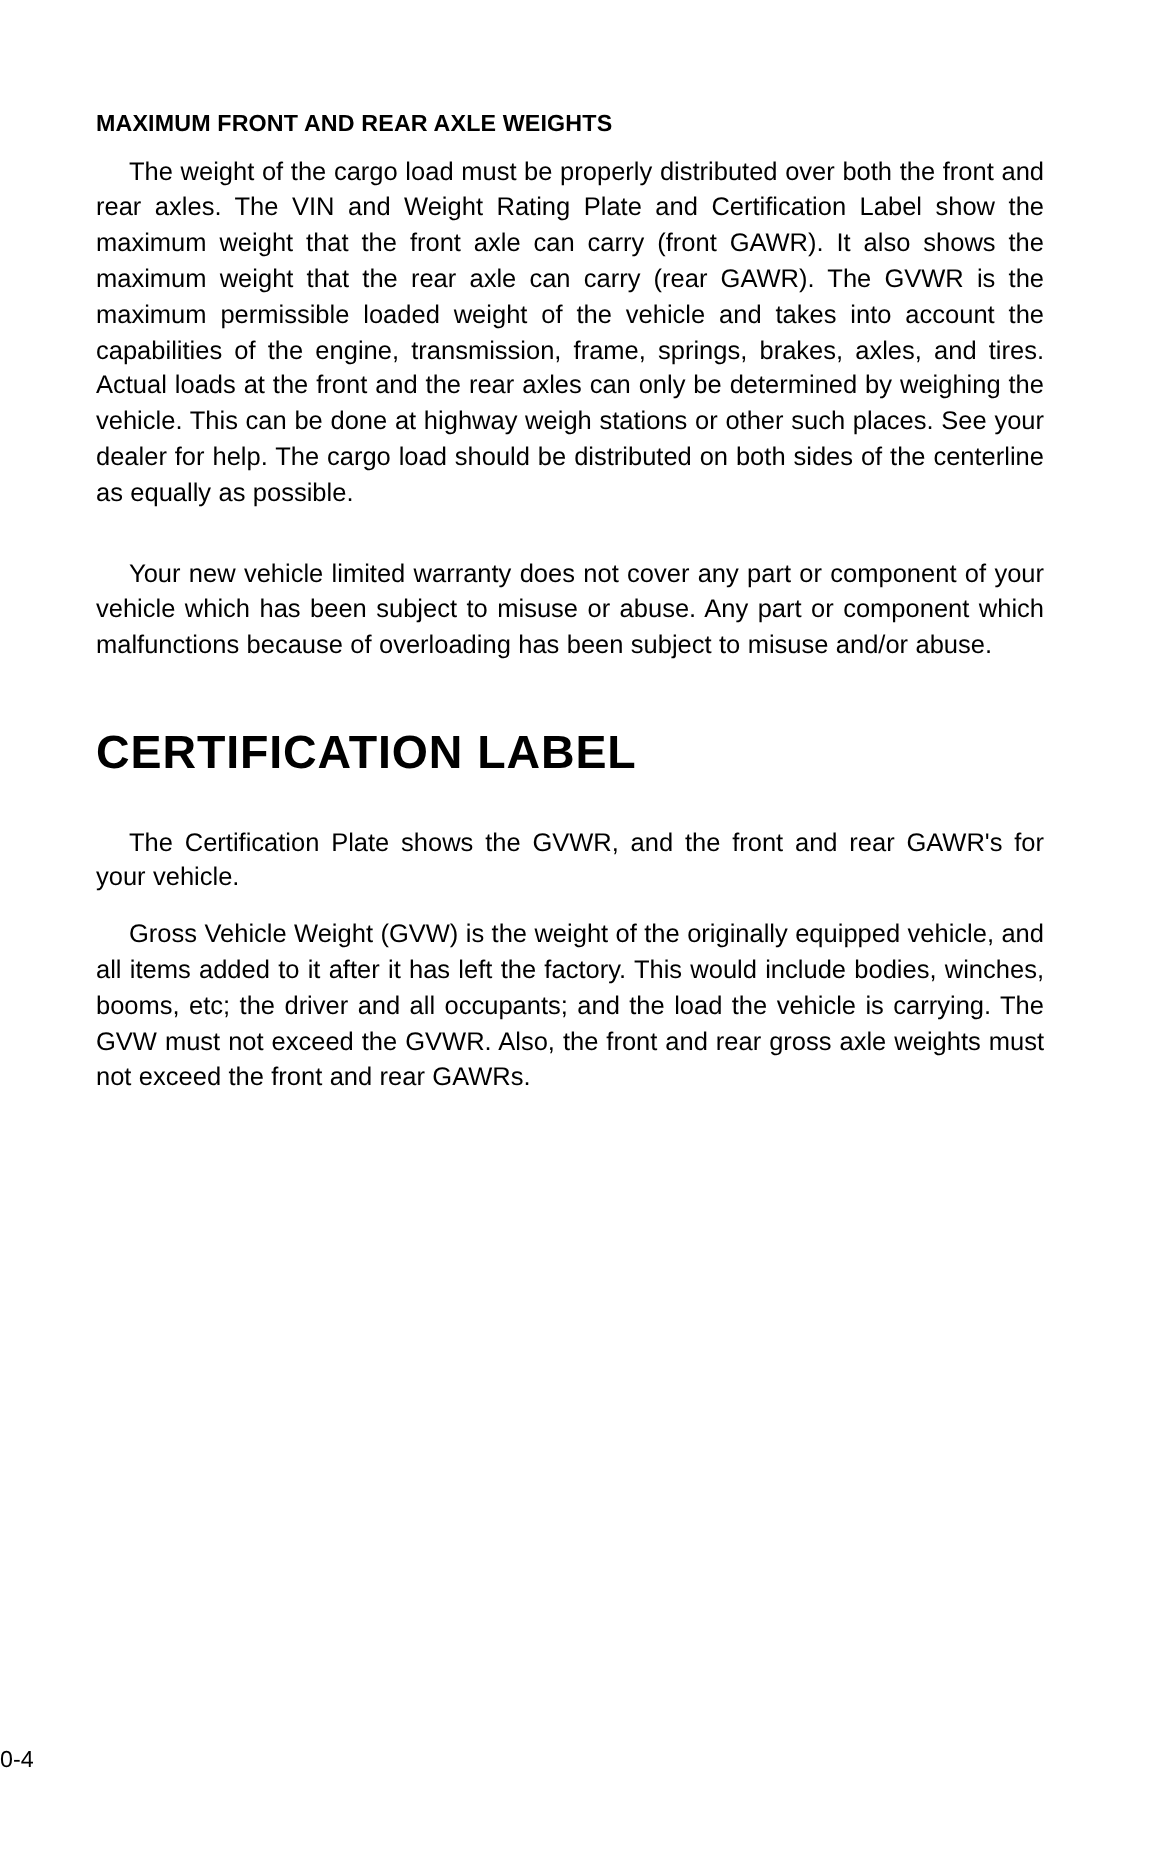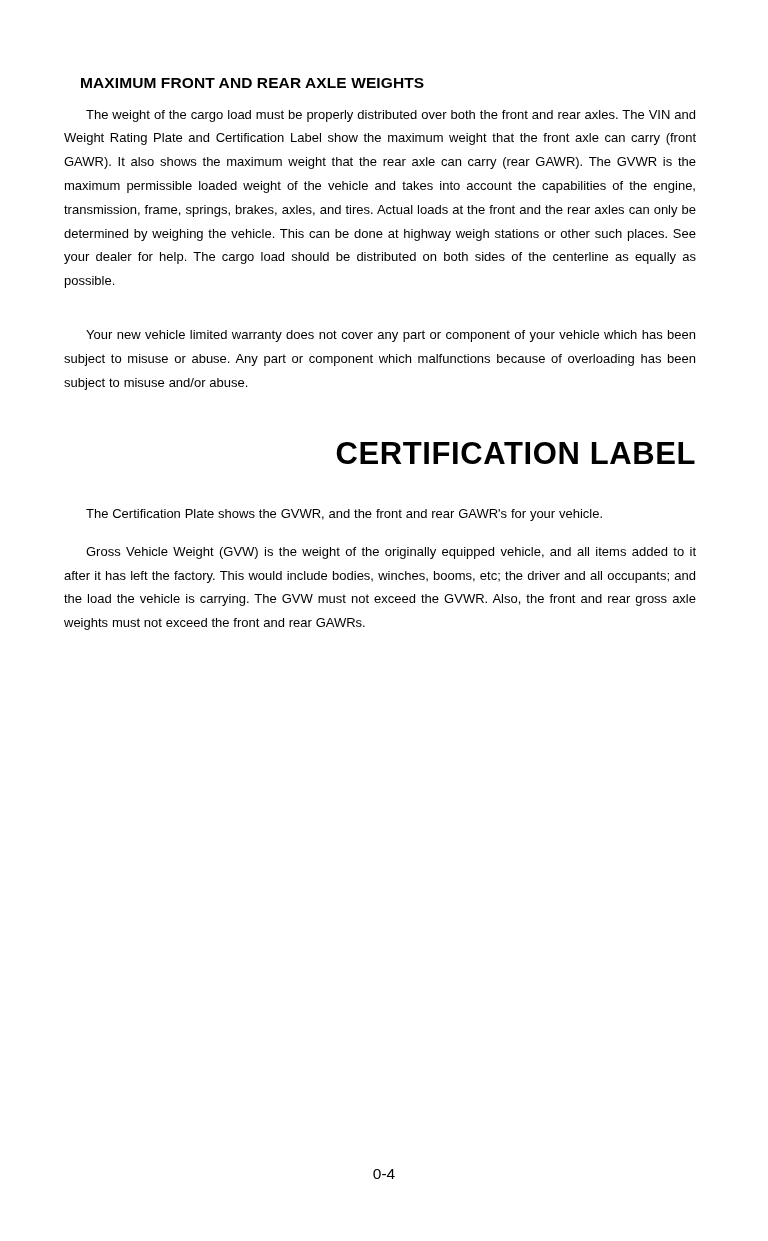--- a/index.html
+++ b/index.html
@@ -26,48 +26,48 @@
   .content {
     position: absolute;
     left: 64px;
     top: 74px;
     width: 632px;
   }
   .section-heading {
     font-size: 15.5px;
     font-weight: bold;
     letter-spacing: 0.1px;
-    margin: 0 0 10px 16px;
+    margin: 0 0 10px 0;
     line-height: 1.2;
   }
   .body-par {
-    font-size: 13px;
+    font-size: 17px;
     line-height: 23.8px;
     text-align: justify;
     margin: 0;
     text-indent: 22px;
     word-spacing: 0.2px;
   }
   .gap-sm { height: 14px; }
   .gap-md { height: 30px; }
   .gap-lg { height: 42px; }
   .chapter-title {
     font-size: 31px;
     font-weight: bold;
-    text-align: right;
+    text-align: left;
     letter-spacing: 0.6px;
     margin: 0;
     line-height: 1.15;
   }
   .footer {
     position: absolute;
     left: 0;
     top: 1165px;
     width: 768px;
-    text-align: center;
+    text-align: left;
     font-size: 15.5px;
     line-height: 1.2;
   }
 </style>
 </head>
 <body>
 
 <div class="page">
   <div class="content">
 

